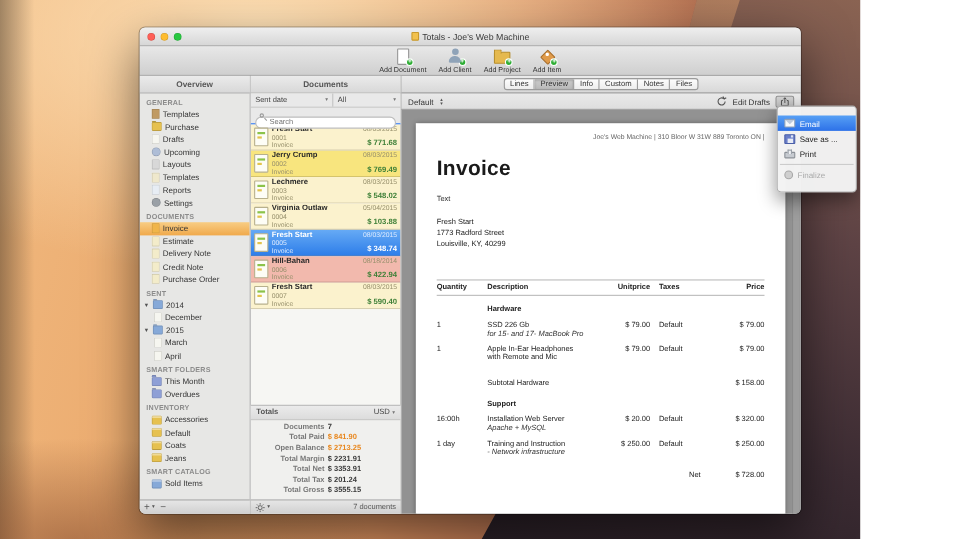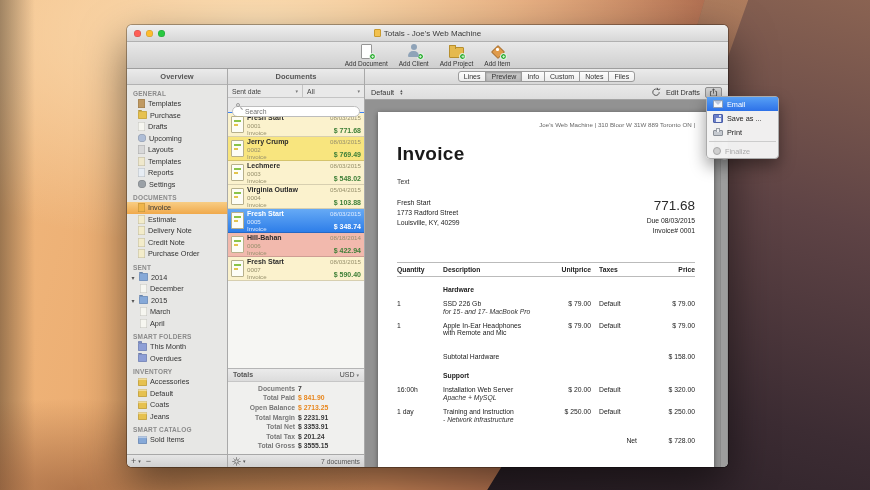--- a/index.html
+++ b/index.html
@@ -1,20 +1,20 @@
 <!DOCTYPE html>
 <html><head>
 <meta charset="utf-8">
 <style>
   * { margin:0; padding:0; box-sizing:border-box; }
   html,body { width:870px; height:490px; overflow:hidden; }
   body { font-family:"Liberation Sans","DejaVu Sans",sans-serif; }
 
   
-  .desktop { position:relative; width:870px; height:490px; overflow:hidden;
+  .desktop { position:relative; width:782px; height:490px; overflow:hidden;
     background:
       linear-gradient(90deg, rgba(0,0,0,.35) 0%, rgba(0,0,0,0) 4%),
       radial-gradient(90% 75% at 30% 6%, rgba(255,230,190,.9), rgba(255,215,165,0) 60%),
       linear-gradient(105deg,#f0b87e 0%,#eaa76a 35%,#d98f5e 52%,#b06c4e 70%,#6f4a42 87%,#392a2d 100%);
   }
   .cliff { position:absolute; inset:0;
     background:linear-gradient(195deg,#8a6352 0%,#5e4345 32%,#3c2c33 62%,#1d171e 100%);
     clip-path:polygon(100% 0,100% 100%,56% 100%,65% 74%,73% 44%,78% 18%,81% 0);
   }
   .cliff-lit { position:absolute; inset:0;
@@ -164,21 +164,21 @@
   .tr.line { padding:5px 0 2px; }
   .desc2 { font-style:italic; color:#333; margin-top:1px; }
   .desc2:empty { display:none; }
   .tr.subtotal { padding:15px 0 3px; }
   .tr.total { padding:12px 0 3px; }
   .tr.total .c-tax { text-align:right; font-weight:normal; }
 
   
   .menu { position:absolute; left:706px; top:96px; width:73px; z-index:50;
     background:rgba(243,243,243,.98); border:1px solid #ababab; border-radius:4px;
-    box-shadow:0 7px 16px rgba(0,0,0,.4); padding:0 0; font-size:7.3px; color:#222; }
+    box-shadow:0 7px 16px rgba(0,0,0,.4); padding:8px 0; font-size:7.3px; color:#222; }
   .menu-item { display:flex; align-items:center; gap:4px; height:14px; padding:0 6px; }
   .menu-item.sel { background:linear-gradient(#57a0f5,#2d71e8); color:#fff; }
   .menu-item.disabled { color:#a9a9a9; }
   .menu-sep { height:1px; background:#ccc; margin:2px 2px; }
   .mi { width:10px; height:8px; flex:none; position:relative; border-radius:1px; }
   .mi-email { background:#f6f8fb; border:1px solid #8fa0b8; }
   .mi-email::before { content:""; position:absolute; left:0; top:0; width:0; height:0;
     border-left:4.5px solid transparent; border-right:4.5px solid transparent; border-top:4px solid #bdc9dc; }
   .mi-save { background:#6b7fc9; border:1px solid #4a5fa8; height:9px; }
   .mi-save::after { content:""; position:absolute; left:1.5px; right:1.5px; bottom:0; height:3.5px; background:#e8ecf5; }
@@ -562,25 +562,20 @@
           <div class="page">
             <div class="inv-company">Joe's Web Machine | 310 Bloor W 31W 889 Toronto ON |</div>
             <div class="inv-title">Invoice</div>
             <div class="inv-text">Text</div>
             <div class="inv-meta">
               <div class="recipient">
                 <div>Fresh Start</div>
                 <div>1773 Radford Street</div>
                 <div>Louisville, KY, 40299</div>
               </div>
-              <div class="amount-block">
-                <div class="big-amount">771.68</div>
-                <div class="due-line">Due 08/03/2015</div>
-                <div class="invnum-line">Invoice# 0001</div>
-              </div>
             </div>
             <div class="inv-table" id="invoice-table">
                 <div class="tr head">
                   <span class="c-qty">Quantity</span>
                   <span class="c-desc">Description</span>
                   <span class="c-unit">Unitprice</span>
                   <span class="c-tax">Taxes</span>
                   <span class="c-price">Price</span>
                 </div>
                 <div class="tr group">

